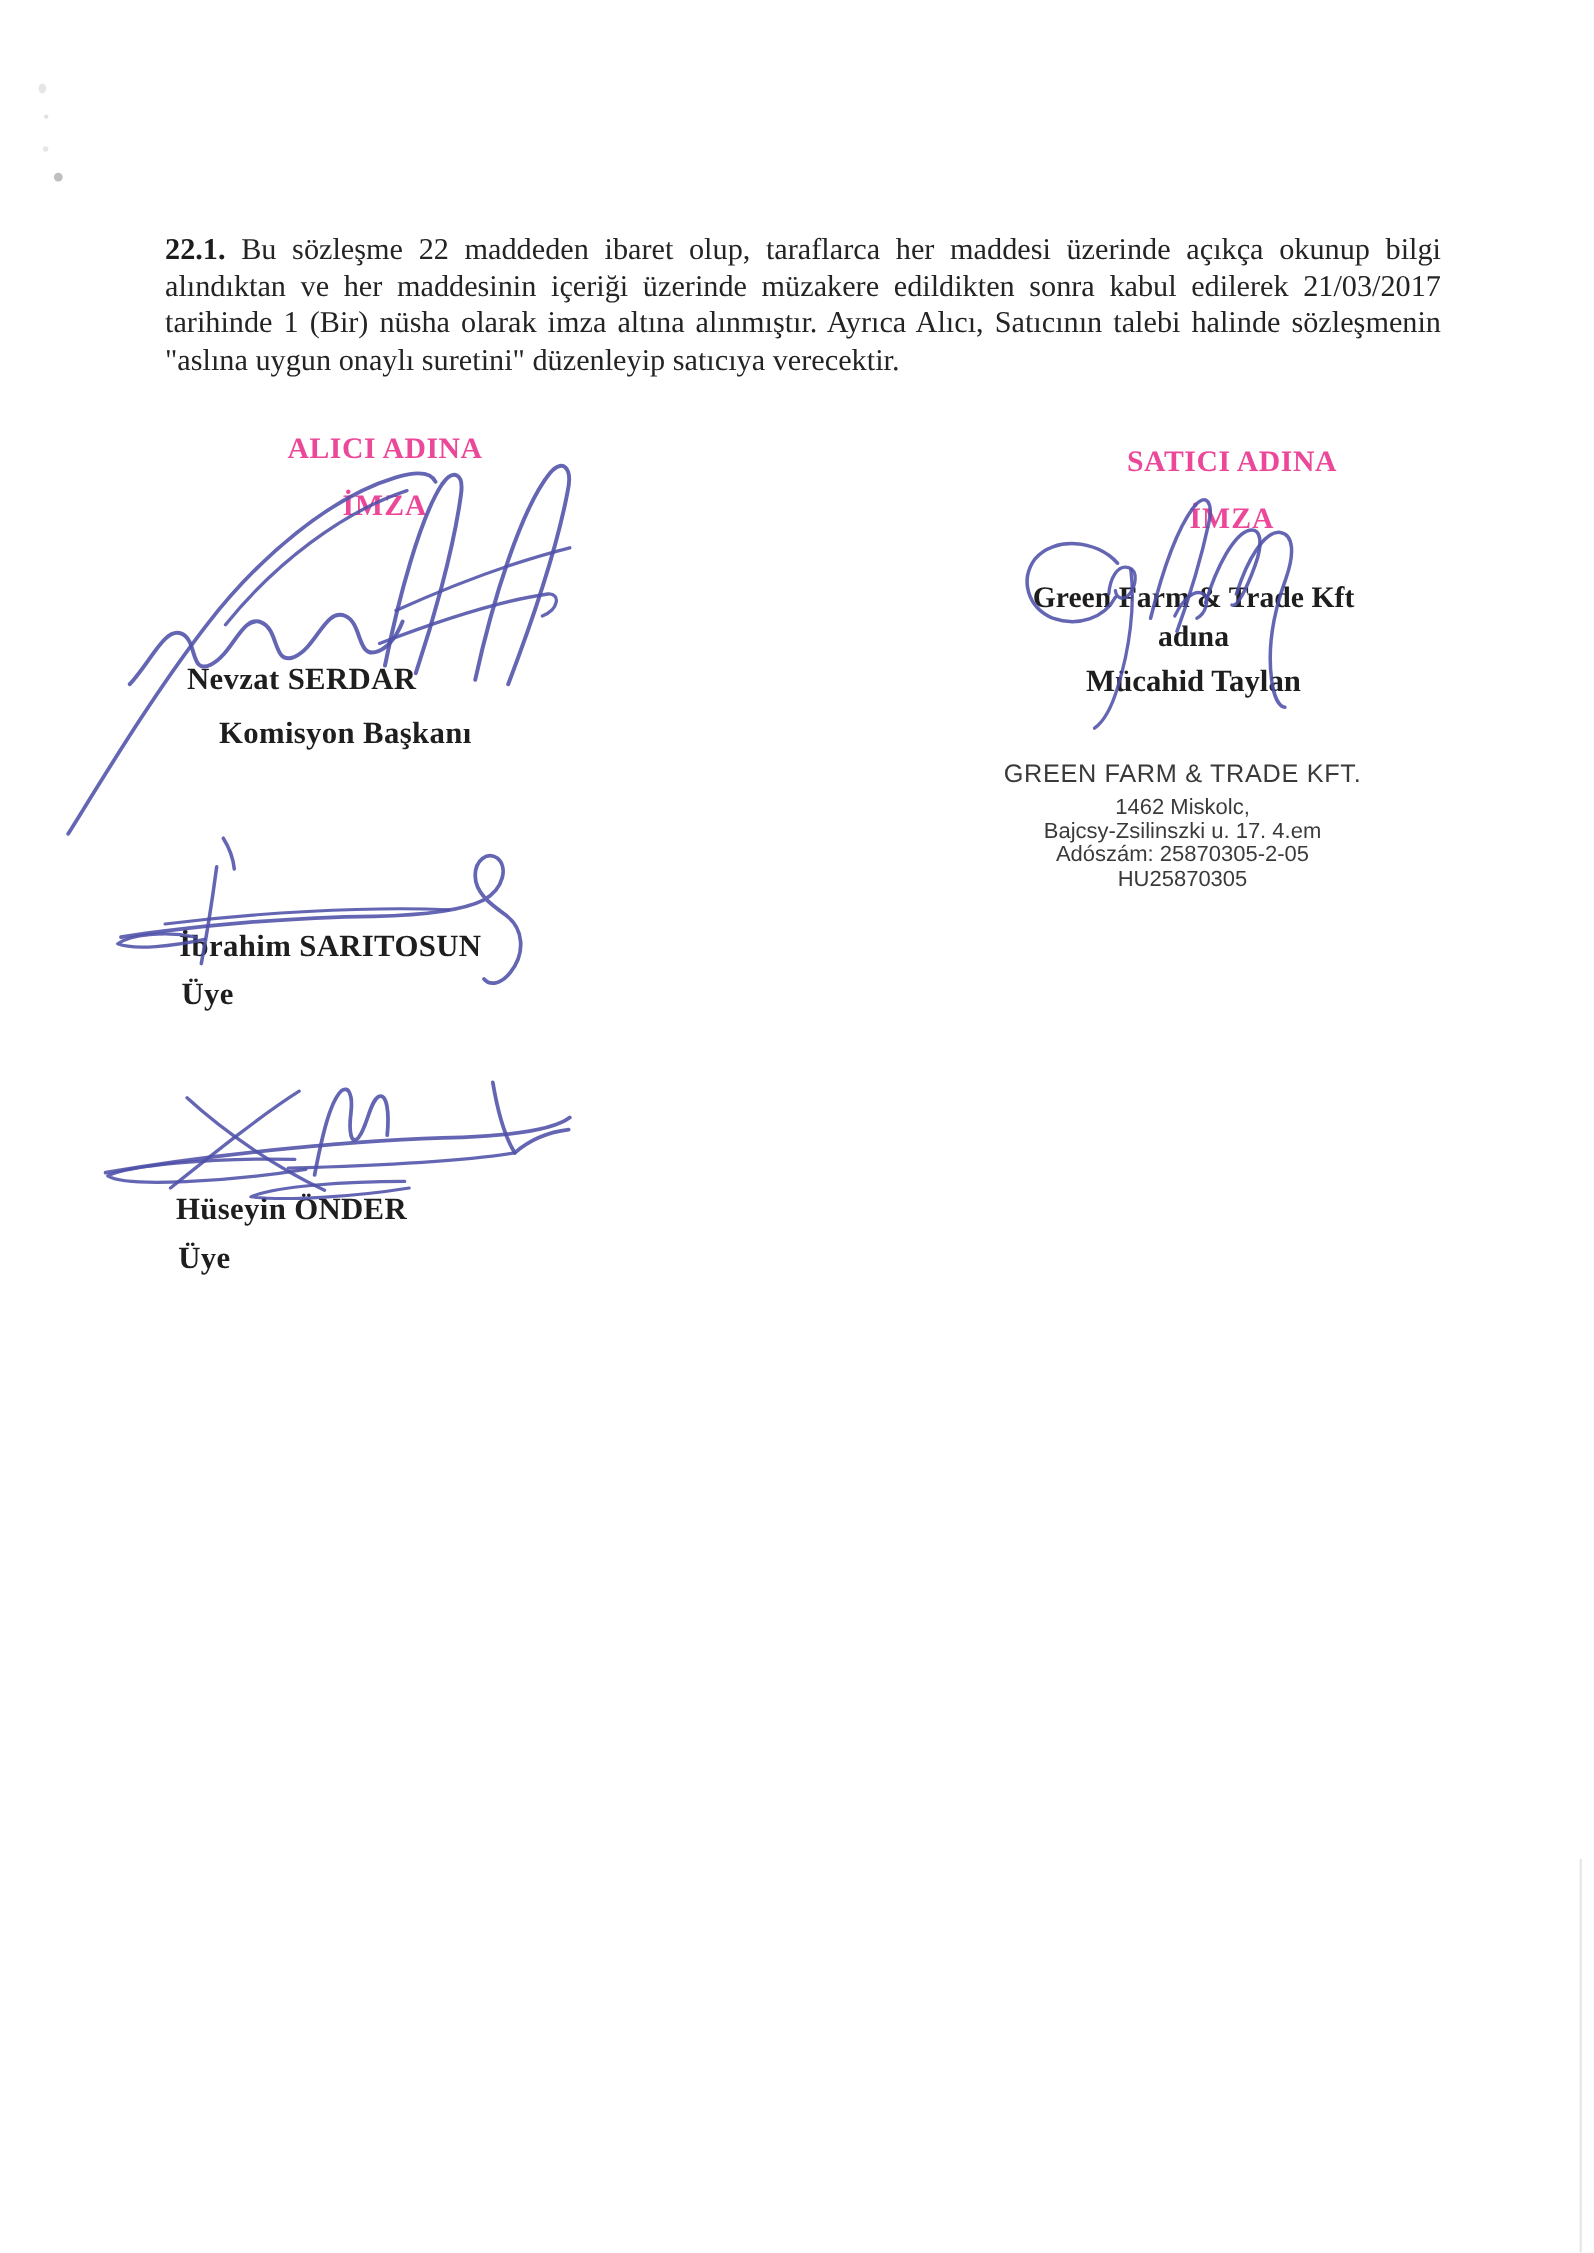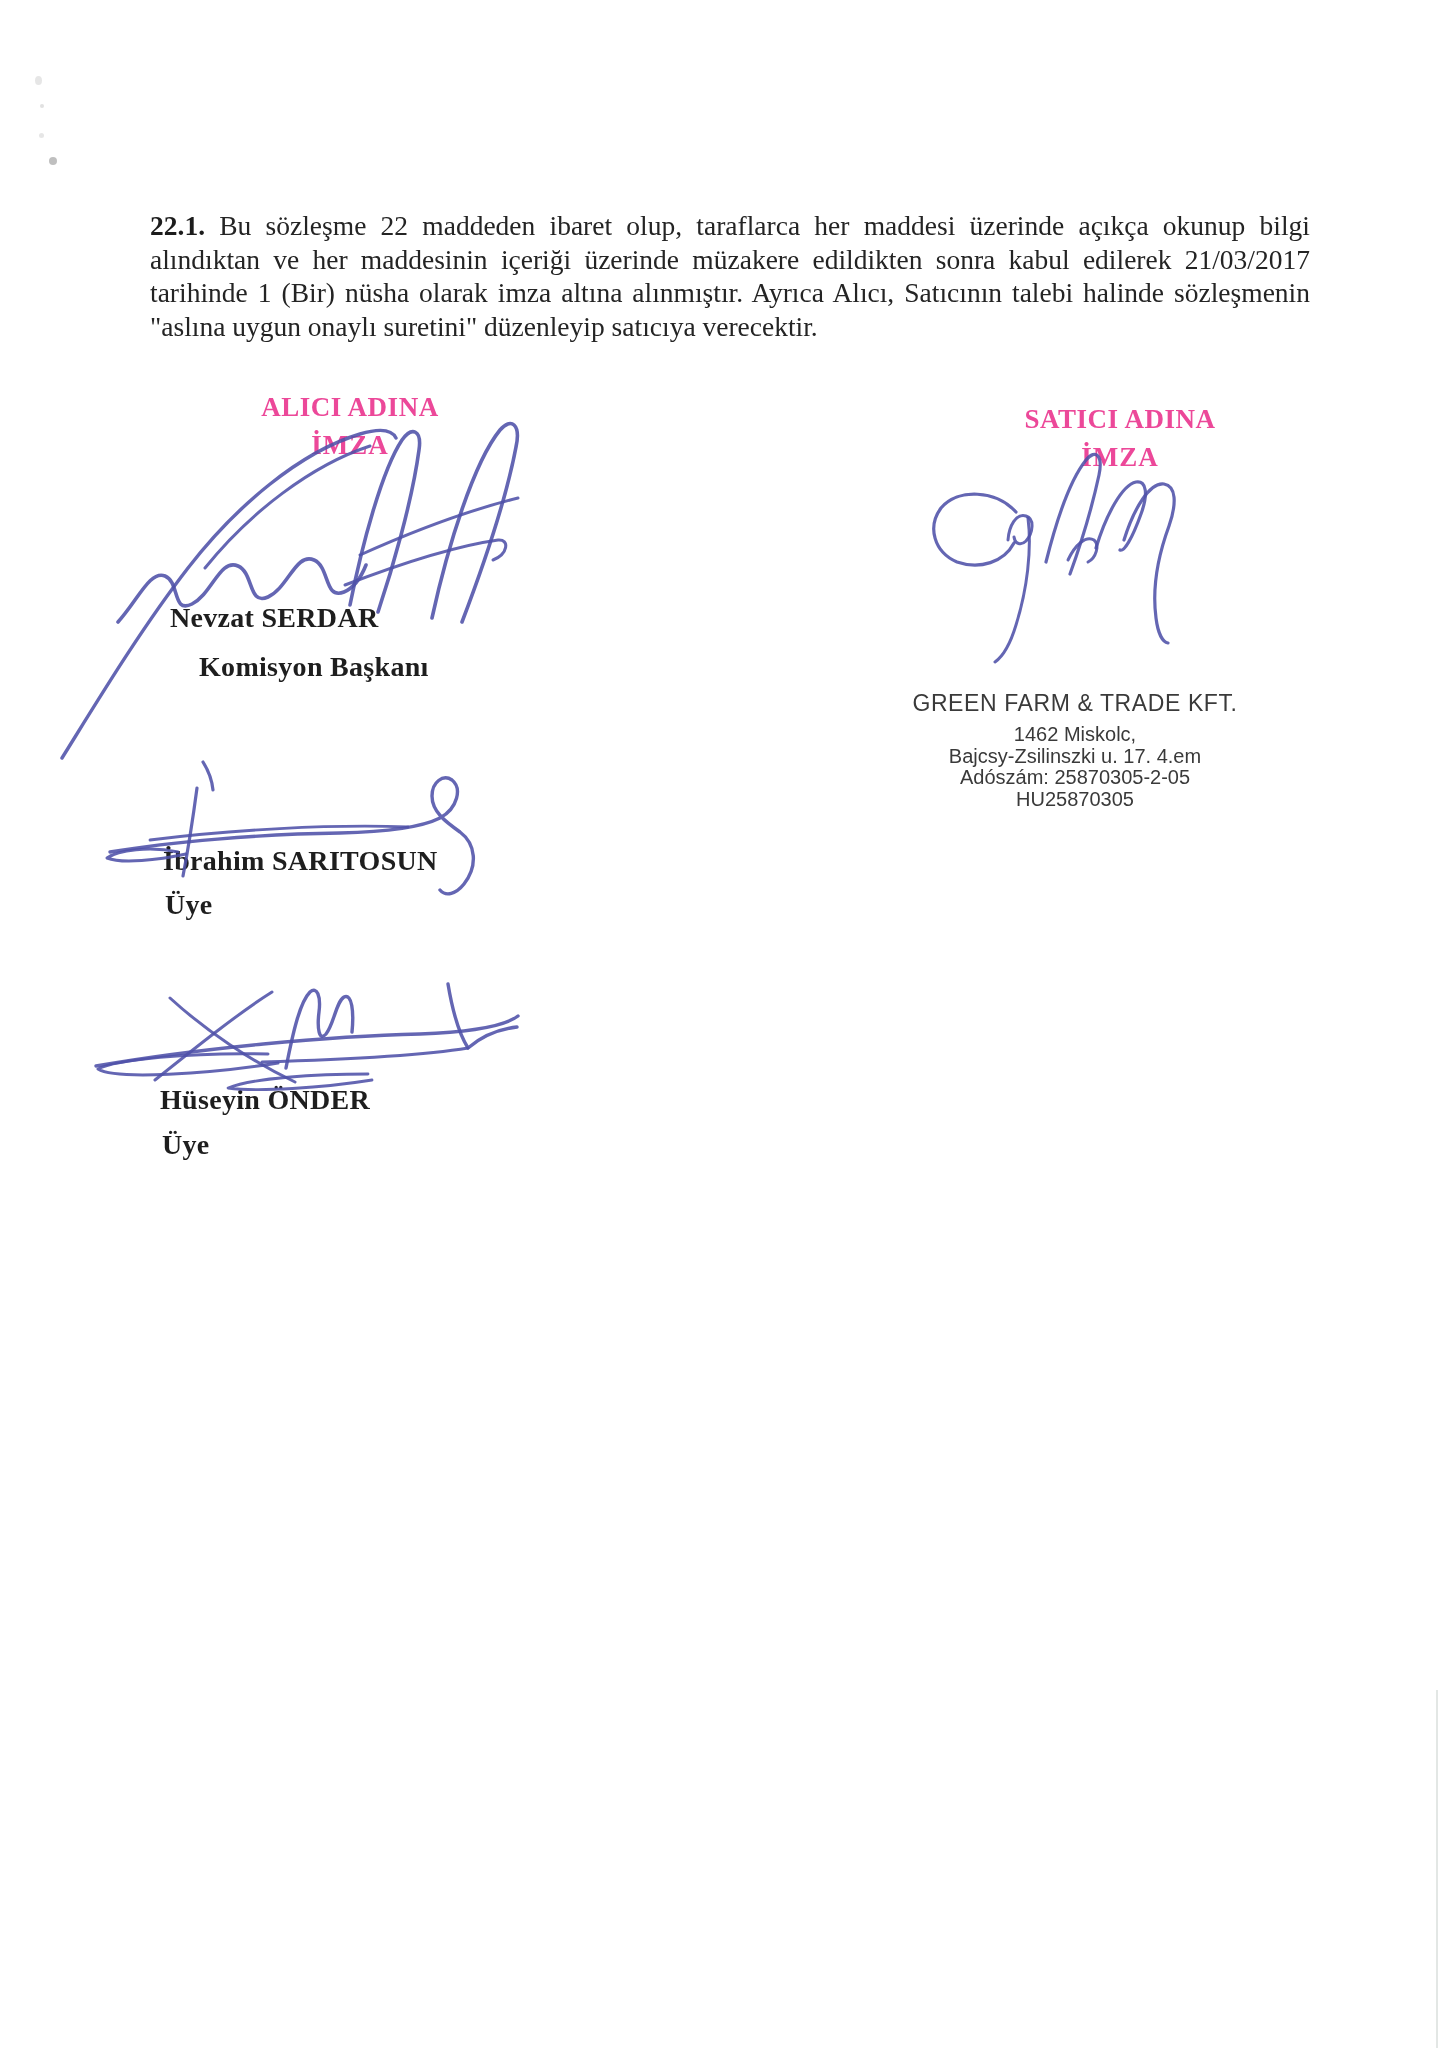--- a/index.html
+++ b/index.html
@@ -35,21 +35,21 @@
     position:absolute;left:150px;top:209px;width:1160px;
     font-size:27.5px;line-height:33.5px;text-align:justify;
     color:var(--text);
   }
   .clause strong{font-weight:bold;color:#1c1c1c;}
 
   .col-header{
     position:absolute;text-align:center;font-weight:bold;color:#ec4899;
     font-size:27px;letter-spacing:.5px;
   }
-  .col-header .line2{margin-top:7px;font-size:27px;letter-spacing:1px;}
+  .col-header .line2{margin-top:21px;font-size:27px;letter-spacing:1px;}
   .buyer-header{left:190px;top:392px;width:320px;}
   .seller-header{left:960px;top:404px;width:320px;}
 
   .sig-name{
     position:absolute;font-weight:bold;font-size:28px;color:var(--names);
     letter-spacing:.3px;white-space:nowrap;
   }
   .sig-title{
     position:absolute;font-weight:bold;font-size:28px;color:var(--names);
     letter-spacing:.3px;white-space:nowrap;
@@ -103,20 +103,25 @@
     <div class="line2">İMZA</div>
   </div>
 
   <div class="sig-name n1">Nevzat SERDAR</div>
   <div class="sig-title t1">Komisyon Başkanı</div>
   <div class="sig-name n2">İbrahim SARITOSUN</div>
   <div class="sig-title t2">Üye</div>
   <div class="sig-name n3">Hüseyin ÖNDER</div>
   <div class="sig-title t3">Üye</div>
 
+  <div class="seller-block">
+    <div class="co1">Green Farm &amp; Trade Kft</div>
+    <div class="co2">adına</div>
+    <div class="person">Mücahid Taylan</div>
+  </div>
 
   <div class="stamp">
     <div class="l1">GREEN FARM &amp; TRADE KFT.</div>
     <div class="l">1462 Miskolc,</div>
     <div class="l">Bajcsy-Zsilinszki u. 17. 4.em</div>
     <div class="l">Adószám: 25870305-2-05</div>
     <div class="l">HU25870305</div>
   </div>
 
   <svg class="sig-overlay" width="1449" height="2048" viewBox="0 0 1449 2048">

